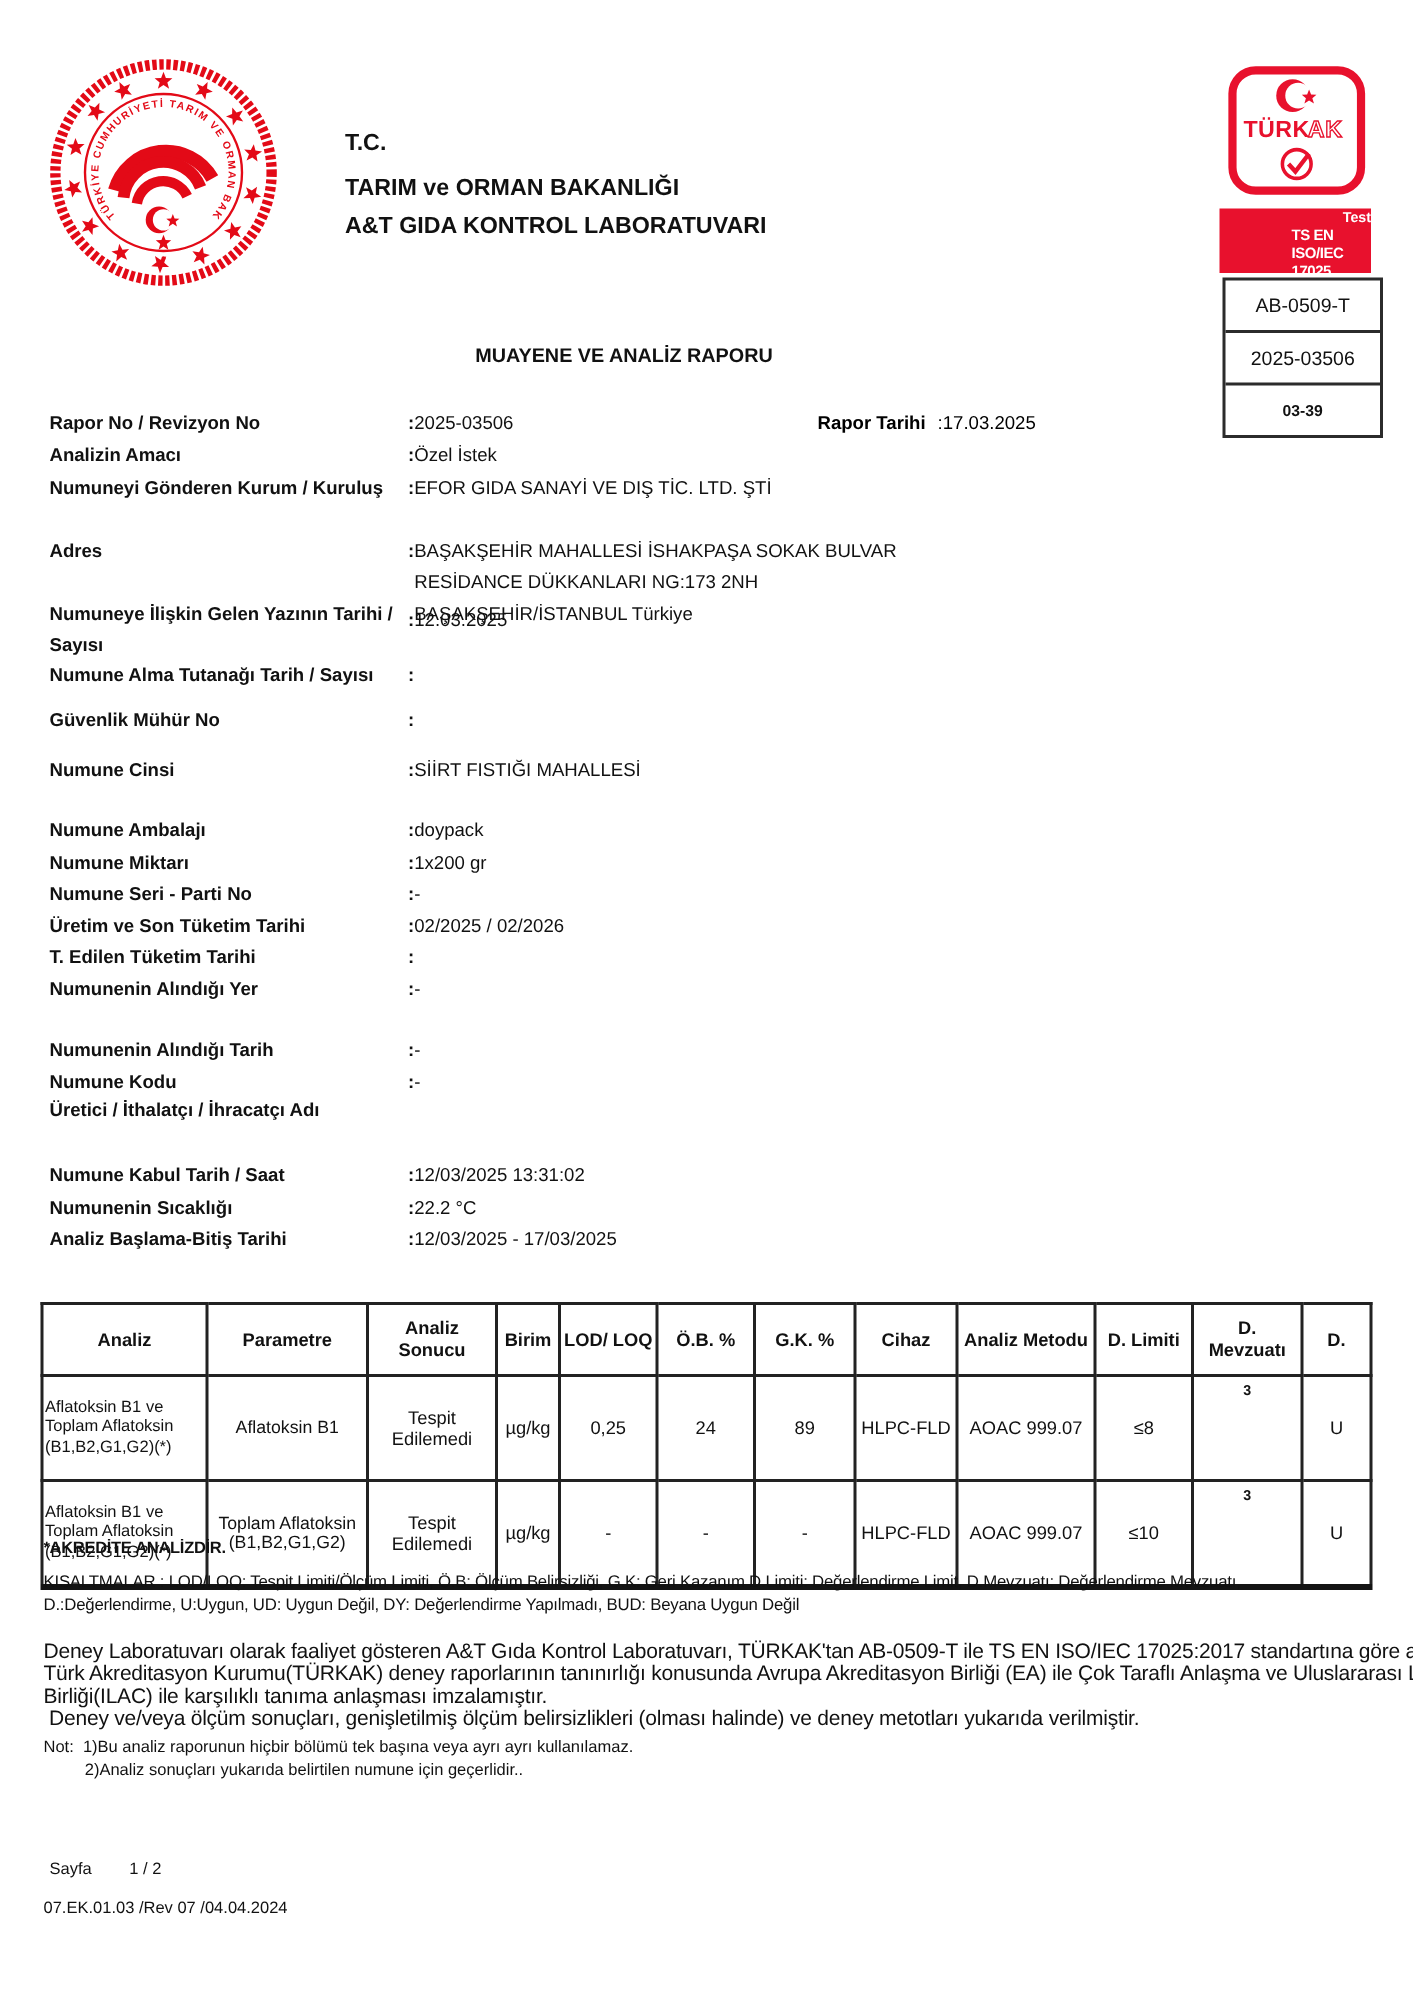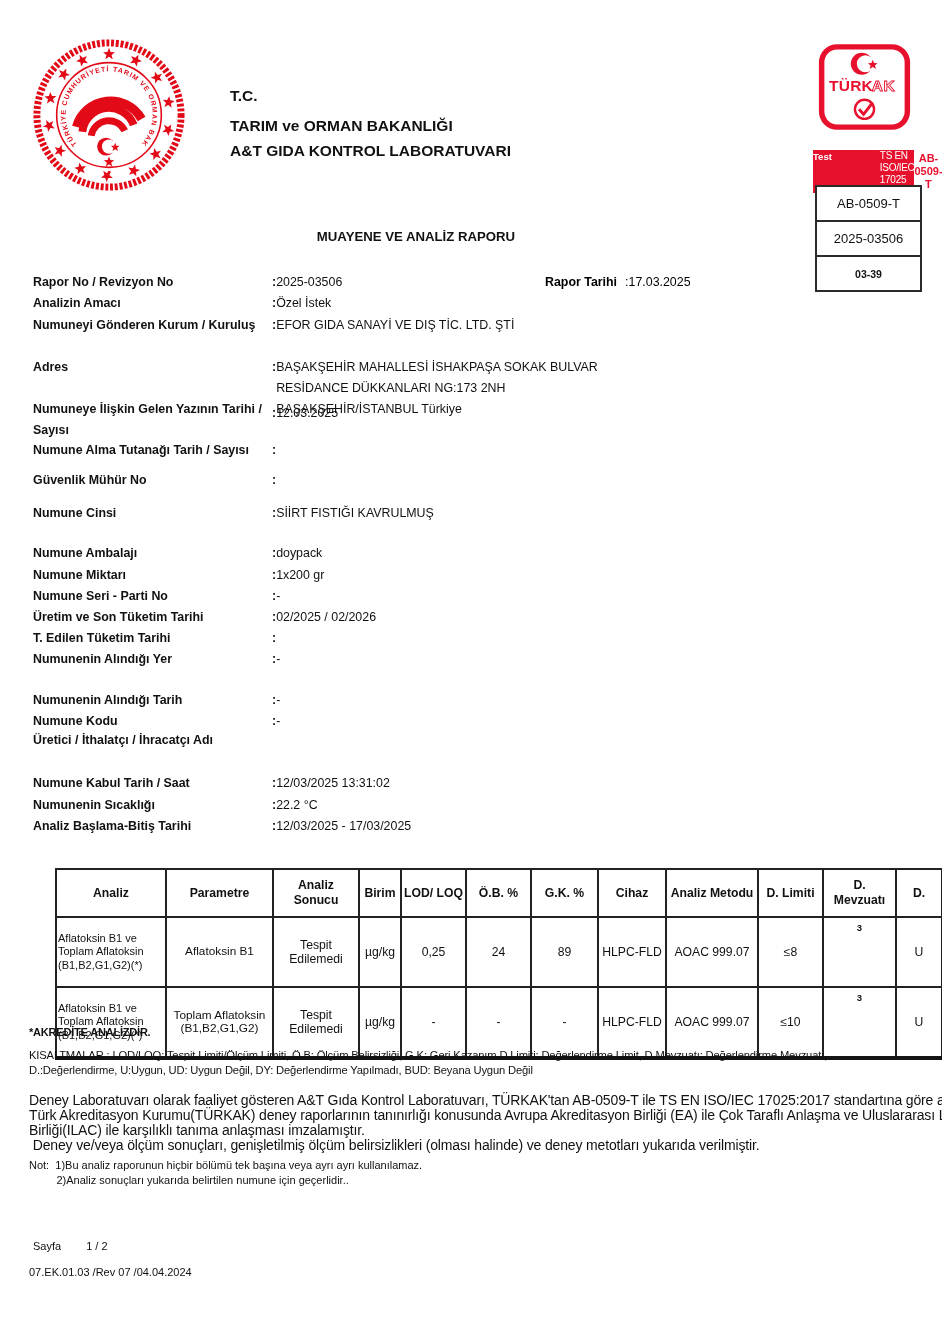--- a/index.html
+++ b/index.html
@@ -7,24 +7,24 @@
   .page{position:absolute;inset:0;overflow:hidden;background:#fff;}
 
   
   .seal{position:absolute;left:30px;top:36px;width:158px;height:158px;}
   .hline{position:absolute;left:230px;width:470px;text-align:left;font-weight:bold;color:#111;}
   .h1{top:87px;font-size:15.5px;}
   .h2{top:117px;font-size:15.5px;}
   .h3{top:142px;font-size:15.5px;}
 
   .turkak{position:absolute;left:818px;top:40px;width:93px;height:94px;}
-  .tk-banner{position:absolute;left:813px;top:150px;width:101px;height:43px;background:#e8112d;
-             display:flex;flex-direction:row;align-items:flex-start;justify-content:flex-start;}
+  .tk-banner{position:absolute;left:813px;top:139px;width:101px;height:43px;background:#e8112d;
+             display:flex;flex-direction:column;align-items:flex-end;justify-content:flex-start;}
   .tk-banner .b1{color:#fff;font-weight:bold;font-size:9.5px;line-height:12px;margin-top:1px;}
-  .tk-banner .b2{color:#fff;font-weight:normal;font-size:10px;line-height:12px;letter-spacing:-0.3px;margin-left:48px;}
+  .tk-banner .b2{color:#fff;font-weight:bold;font-size:10px;line-height:12px;letter-spacing:-0.3px;margin-left:48px;}
   .tk-banner .b3{background:#fff;color:#e8112d;font-weight:bold;font-size:11px;line-height:13px;
                  width:93px;text-align:center;margin-top:1px;padding:0.5px 0;}
   .codebox{position:absolute;left:815px;top:185px;width:103px;border:2px solid #2b2b2b;background:#fff;}
   .codebox .cell{height:33px;display:flex;align-items:center;justify-content:center;font-size:13px;color:#111;}
   .codebox .cell + .cell{border-top:2px solid #2b2b2b;}
   .codebox .cell.smallb{font-size:10.5px;font-weight:bold;}
 
   
   .report-title{position:absolute;top:229px;left:0px;width:832px;text-align:center;
                 font-weight:bold;font-size:13.2px;color:#111;}
@@ -34,21 +34,21 @@
   .frow .lbl{width:239px;font-weight:bold;font-size:12.4px;line-height:21px;color:#111;}
   .frow .vwrap{display:flex;font-size:12.4px;line-height:21px;color:#111;}
   .frow .colon{font-weight:bold;}
   .frow .val{white-space:pre-line;}
   .side-field{position:absolute;left:545px;top:272px;display:flex;font-size:12.4px;line-height:21px;}
   .side-field .lbl{font-weight:bold;margin-right:8px;}
   .off4{margin-top:4px;}
 
   
   table.analysis{position:absolute;left:27px;top:868px;width:886px;border-collapse:collapse;table-layout:fixed;
-                 border:2px solid #222;border-bottom:4px solid #141414;margin-left:28px;}
+                 border:2px solid #222;border-bottom:4px solid #141414;}
   table.analysis th,table.analysis td{border:2px solid #222;padding:0 2px;color:#111;}
   table.analysis th{height:46px;font-size:12.2px;font-weight:bold;text-align:center;white-space:pre-line;line-height:15px;}
   table.analysis td{height:44px;text-align:center;font-size:12.2px;line-height:14px;}
   table.analysis td.c0{text-align:left;font-size:11px;line-height:13.5px;padding:12px 1px;}
   table.analysis td.c1{font-size:11.8px;line-height:13.5px;}
   table.analysis td.sup{vertical-align:top;font-size:9.5px;font-weight:bold;padding-top:3px;}
 
   
   .note-accredited{position:absolute;left:29px;top:1026px;font-size:11px;font-weight:bold;letter-spacing:-0.2px;color:#111;}
   .abbrev{position:absolute;left:29px;top:1048px;width:905px;font-size:11.2px;line-height:15px;
@@ -193,21 +193,21 @@
       <div class="lbl">Güvenlik Mühür No</div>
       <div class="vwrap">
         <span class="colon">:</span>
         <span class="val"></span>
       </div>
     </div>
   <div class="frow" style="top:503px">
       <div class="lbl">Numune Cinsi</div>
       <div class="vwrap">
         <span class="colon">:</span>
-        <span class="val">SİİRT FISTIĞI KAVRULMUŞ</span>
+        <span class="val">SİİRT FISTIĞI MAHALLESİ</span>
       </div>
     </div>
   <div class="frow" style="top:543px">
       <div class="lbl">Numune Ambalajı</div>
       <div class="vwrap">
         <span class="colon">:</span>
         <span class="val">doypack</span>
       </div>
     </div>
   <div class="frow" style="top:565px">

